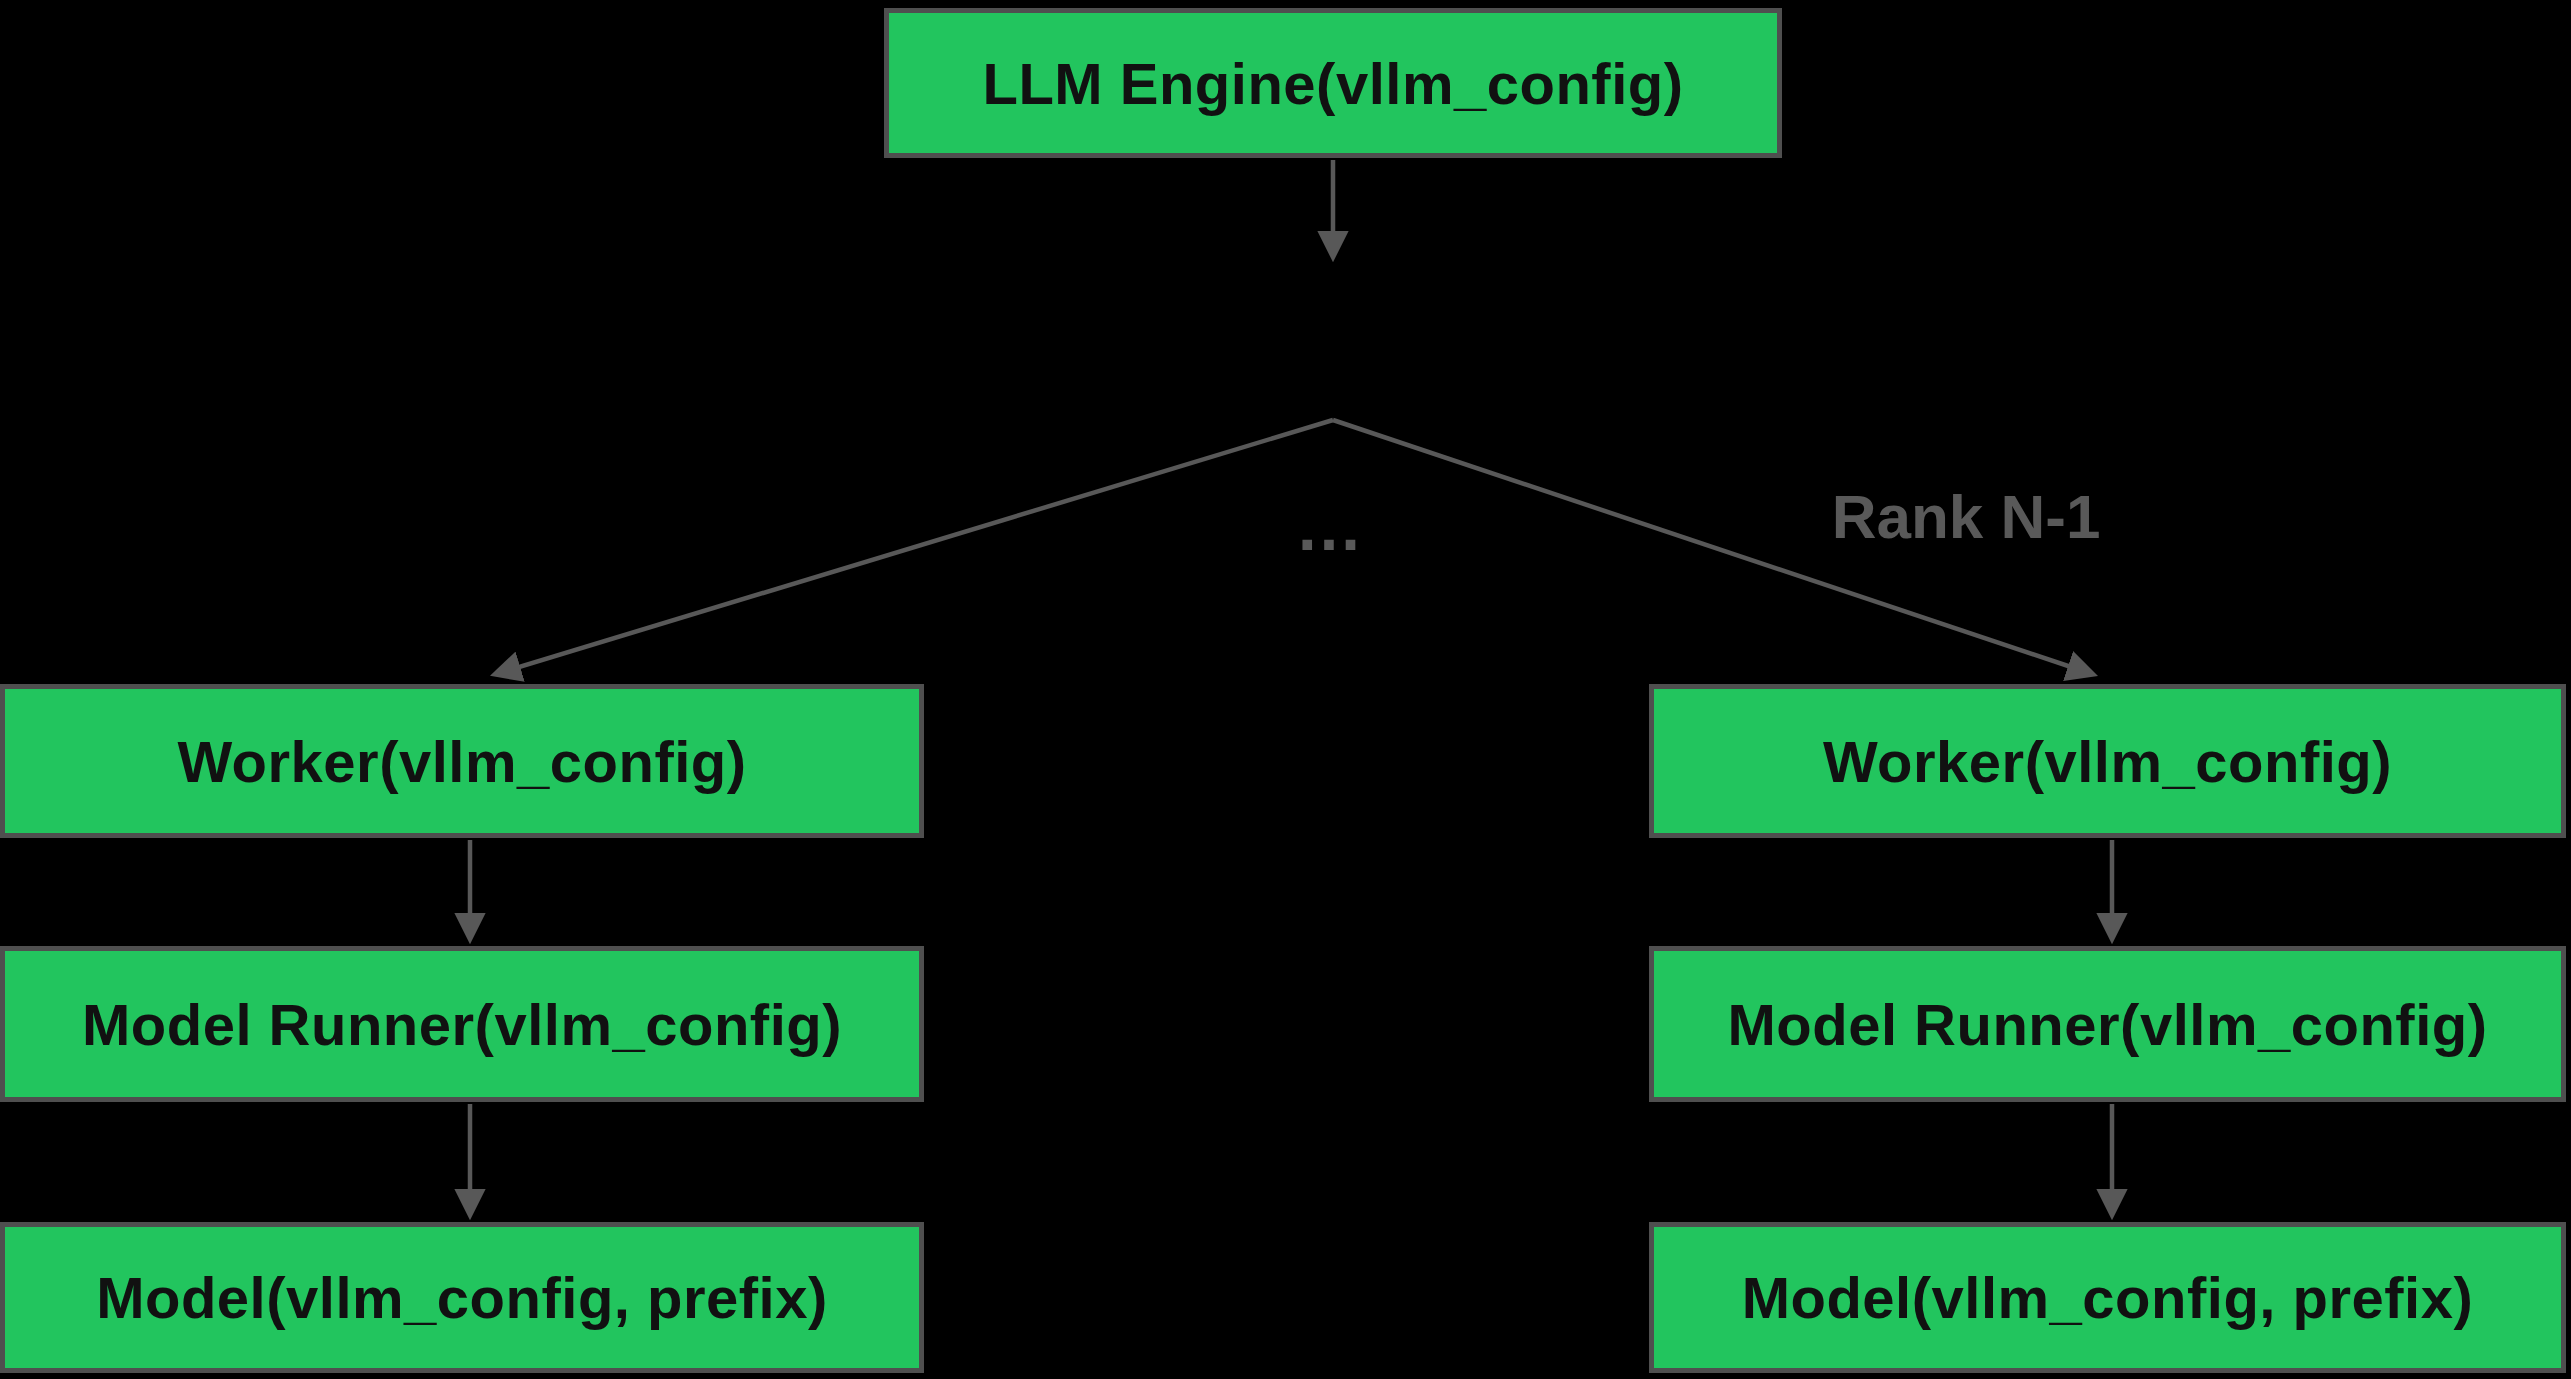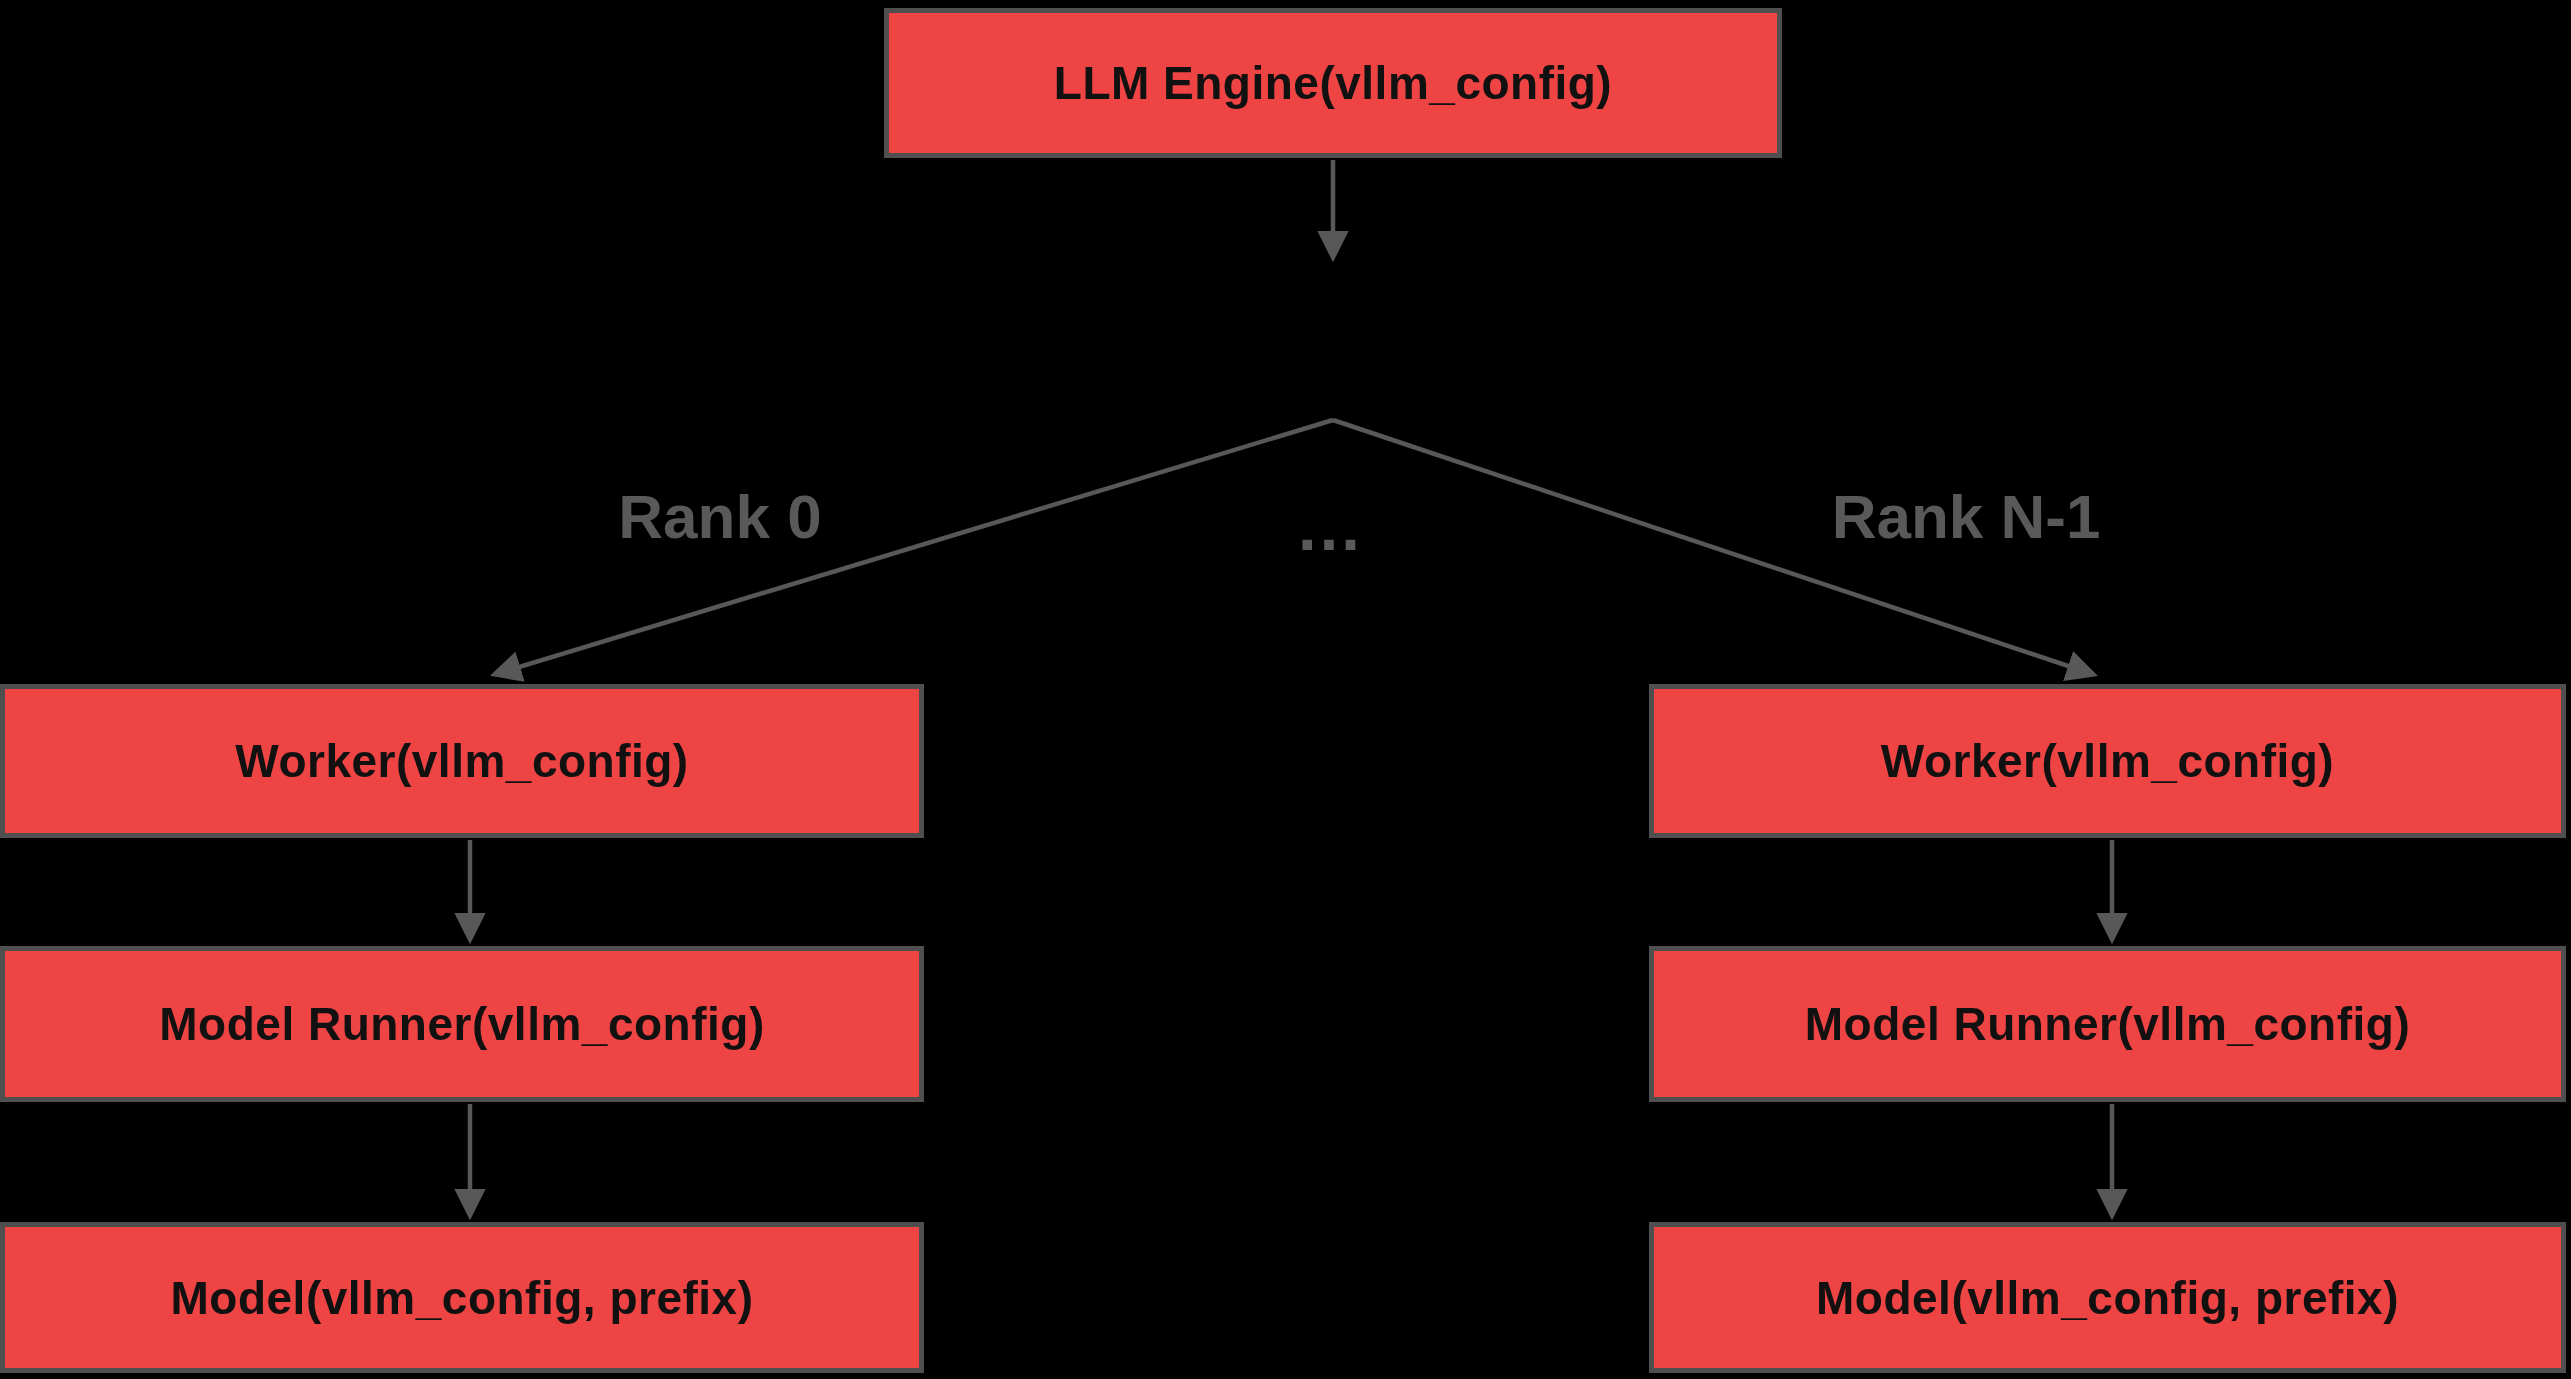--- a/index.html
+++ b/index.html
@@ -11,27 +11,27 @@
     position: relative;
     width: 2571px;
     height: 1379px;
     background: #000000;
     overflow: hidden;
     font-family: "Liberation Sans", "DejaVu Sans", sans-serif;
   }
   .node {
     position: absolute;
     box-sizing: border-box;
-    background: #ef4444;
+    background: #22c55e;
     border: 5px solid #4f4f4f;
     display: flex;
     align-items: center;
     justify-content: center;
     color: #111111;
-    font-size: 46px;
+    font-size: 58px;
     font-weight: 600;
     letter-spacing: 0.5px;
     white-space: nowrap;
   }
   
   .node.llm-engine     { left: 884px;  top: 8px;    width: 898px; height: 150px; }
   .node.executor       { left: 884px;  top: 264px;  width: 898px; height: 154px; }
   
   .node.worker-0       { left: 0px;    top: 684px;  width: 924px; height: 154px; }
   .node.model-runner-0 { left: 0px;    top: 946px;  width: 924px; height: 156px; }
@@ -84,21 +84,20 @@
     <line x1="470" y1="1104" x2="470" y2="1214" marker-end="url(#arrowhead)"></line>
     <line x1="2112" y1="840" x2="2112" y2="938" marker-end="url(#arrowhead)"></line>
     <line x1="2112" y1="1104" x2="2112" y2="1214" marker-end="url(#arrowhead)"></line>
   </svg>
 
   <div class="node llm-engine">
     <span>LLM Engine(vllm_config)</span>
   </div>
 
 
-  <div class="edge-label rank-0">Rank 0</div>
 
   <div class="edge-label ellipsis">…</div>
 
   <div class="edge-label rank-n-1">Rank N-1</div>
 
   <div class="node worker-0">
     <span>Worker(vllm_config)</span>
   </div>
 
   <div class="node worker-n">

